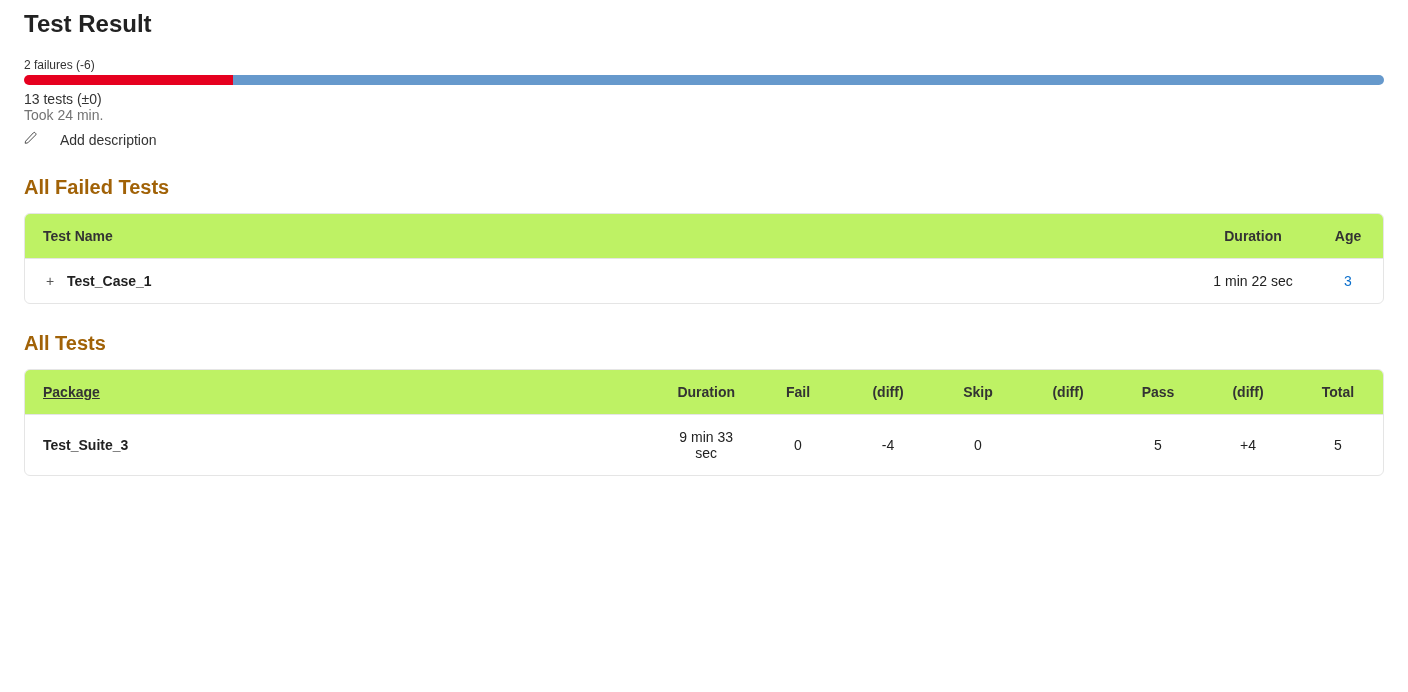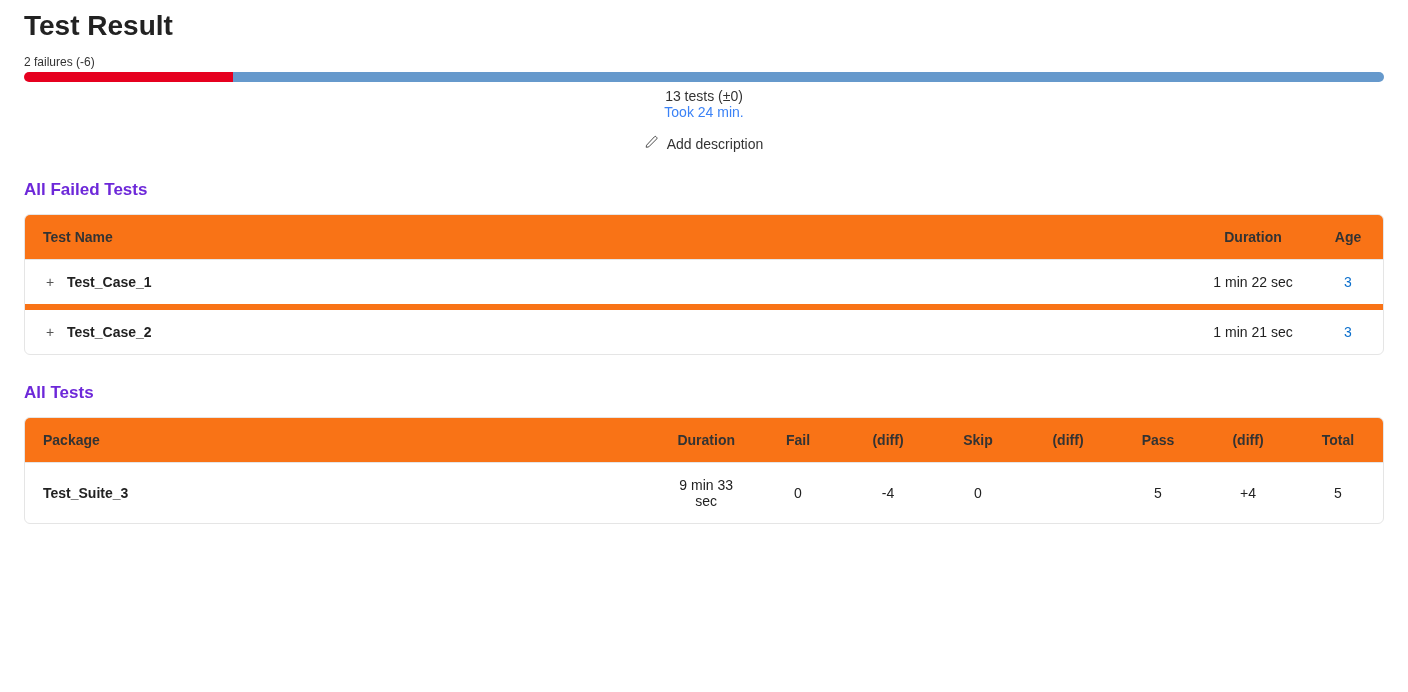--- a/index.html
+++ b/index.html
@@ -5,73 +5,73 @@
   * { box-sizing: border-box; }
   body {
     margin: 0;
     padding: 10px 24px 24px 24px;
     font-family: "Segoe UI", Arial, sans-serif;
     font-size: 14px;
     color: #333;
     background: #fff;
   }
   h1.page-title {
-    font-size: 28px;
+    font-size: 24px;
     font-weight: 700;
     color: #222;
-    margin: 0 0 13px 0;
+    margin: 0 0 20px 0;
   }
   .failures-label {
     font-size: 12px;
     color: #333;
     margin-bottom: 3px;
   }
   .progress-bar {
     height: 10px;
     border-radius: 5px;
     overflow: hidden;
     display: flex;
     width: 100%;
   }
   .progress-fail { background: #e6001f; }
   .progress-pass { background: #6699cc; }
   .meta-right {
-    text-align: center;
+    text-align: left;
     margin-top: 6px;
     font-size: 14px;
     color: #333;
   }
-  .meta-right .took { color: #3b82f6; font-weight: 400; cursor: pointer; }
+  .meta-right .took { color: #737373; font-weight: 400; cursor: pointer; }
   .add-desc {
     display: inline-flex;
     align-items: center;
-    gap: 8px;
+    gap: 22px;
     color: #333;
     cursor: pointer;
-    margin-top: 15px;
+    margin-top: 8px;
   }
   .add-desc svg { width: 14px; height: 14px; stroke: #333; fill: none; stroke-width: 1.5; }
   h2.section-title {
-    font-size: 17px;
+    font-size: 20px;
     font-weight: 700;
-    color: #6d28d9;
+    color: #a16207;
     margin: 28px 0 14px 0;
   }
   .panel {
     border: 1px solid #e5e5e5;
     border-radius: 6px;
     overflow: hidden;
   }
   table {
     width: 100%;
     border-collapse: collapse;
     font-size: 14px;
   }
   thead th {
-    background: #f97316;
+    background: #bef264;
     text-align: left;
     font-weight: 600;
     padding: 14px 18px;
     color: #333;
     border-bottom: 1px solid #e5e5e5;
   }
   thead th.r, tbody td.r { text-align: center; }
   tbody td {
     padding: 14px 18px;
     border-bottom: 6px solid #f97316;
@@ -86,21 +86,21 @@
     color: #555;
     margin-right: 10px;
     cursor: pointer;
     font-weight: 400;
   }
   a.age { color: #0b6fcc; text-decoration: none; cursor: pointer; }
   
   .failed-table th:nth-child(1){ width: auto; }
   .failed-table th:nth-child(2){ width: 120px; }
   .failed-table th:nth-child(3){ width: 70px; }
-  .all-table th:nth-child(1){ width: auto; }
+  .all-table th:nth-child(1){ width: auto; text-decoration: underline; }
   .all-table th:nth-child(n+2){ width: 90px; }
 </style>
 </head>
 <body>
 
 <h1 class="page-title">Test Result</h1>
 
 <div class="failures-label">2 failures (-6)</div>
 
 <div class="progress-bar">
@@ -130,25 +130,20 @@
         <th class="r">Duration</th>
         <th class="r">Age</th>
       </tr>
     </thead>
     <tbody id="failed-body">
         <tr>
           <td class="bold"><span class="expand">+</span><span>Test_Case_1</span></td>
           <td class="r">1 min 22 sec</td>
           <td class="r"><a class="age">3</a></td>
         </tr>
-        <tr>
-          <td class="bold"><span class="expand">+</span><span>Test_Case_2</span></td>
-          <td class="r">1 min 21 sec</td>
-          <td class="r"><a class="age">3</a></td>
-        </tr>
       </tbody>
   </table>
 </div>
 
 <h2 class="section-title">All Tests</h2>
 <div class="panel">
   <table class="all-table">
     <thead>
       <tr>
         <th>Package</th>

